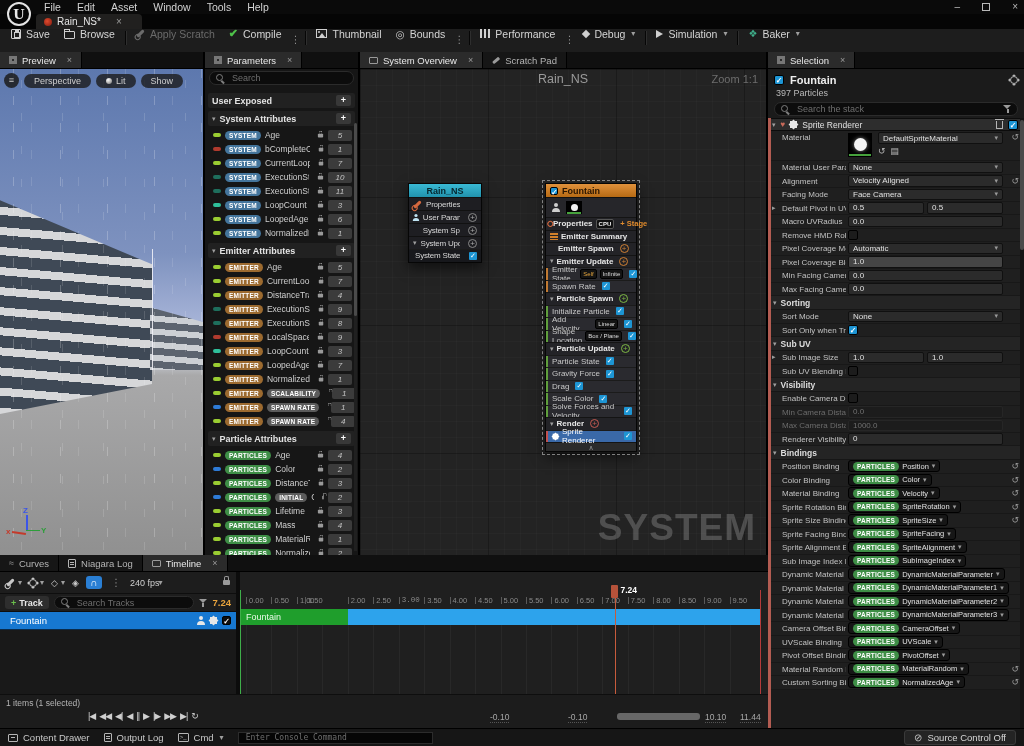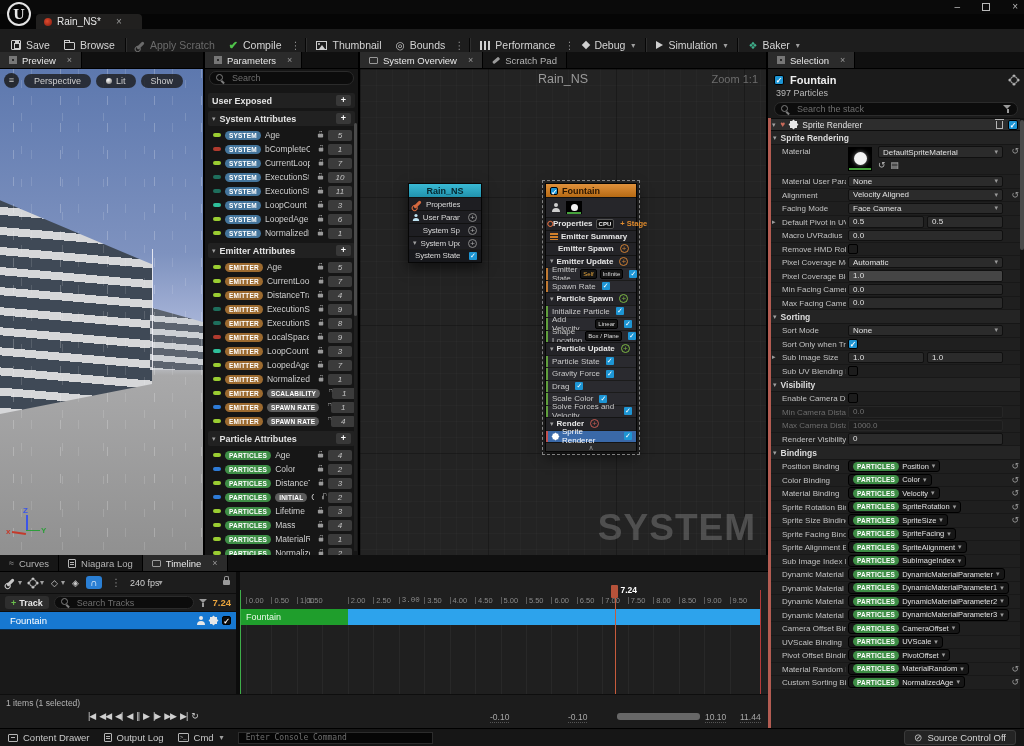--- a/index.html
+++ b/index.html
@@ -16,21 +16,21 @@
   #menu-items .mitem{padding:0 8px;font-size:10.5px;color:#d2d2d2;line-height:14px;}
   .win-controls{position:absolute;right:6px;top:0;display:flex;gap:22px;align-items:center;height:14px;}
   .win-controls span{color:#b8b8b8;font-size:10px;line-height:14px;}
   .wc-max{width:8px;height:8px;border:1px solid #b8b8b8;display:inline-block;}
   #tabbar{position:absolute;left:0;top:14px;width:1024px;height:15px;background:#050505;}
   .doc-tab{position:absolute;left:36px;top:0;height:15px;min-width:106px;background:#21201f;border-radius:4px 4px 0 0;
     display:flex;align-items:center;gap:5px;padding:0 8px;font-size:10px;color:#e6e6e6;}
   .doc-icon{width:8px;height:8px;border-radius:50%;background:radial-gradient(circle at 40% 40%,#e04a2e,#7e1a0e);}
   .tab-close{color:#9a9a9a;font-size:10px;margin-left:10px;}
   #toolbar{position:absolute;left:0;top:29px;width:1024px;height:16px;background:#1d1d1d;border-bottom:1px solid #000;
-    display:flex;align-items:center;padding:16px 4px;}
+    display:flex;align-items:flex-end;padding:16px 4px;}
   .tbtn{display:flex;align-items:center;gap:5px;padding:0 7px;height:23px;font-size:10.5px;color:#d4d4d4;}
   .tbtn.dim{color:#6b6b6b;}
   .tsep{width:1px;height:14px;background:#060606;margin:0 3px;box-shadow:1px 0 0 #2e2e2e;}
   .tdots{color:#8f8f8f;font-size:10px;padding:0 2px;}
   .caret{color:#9f9f9f;font-size:8px;margin-left:1px;}
   .tcheck{color:#4fc24a;font-weight:bold;font-size:11px;}
   .tbaker{color:#3fae8a;font-size:10px;}
 
   
   .icon-floppy{width:10px;height:10px;border:1px solid currentColor;border-radius:1px;position:relative;color:#cfcfcf;}
@@ -266,20 +266,28 @@
   .srcctl{margin-left:auto;display:flex;align-items:center;gap:5px;background:#242424;border:1px solid #3a3a3a;border-radius:3px;height:15px;padding:0 9px;font-size:9.5px;color:#d6d6d6;}
   .srcctl .sl{font-size:10px;color:#bdbdbd;}
 </style>
 </head>
 <body>
 
 <div id="app">
 
   <div id="menubar">
     <div class="ue-logo">U</div>
+    <div id="menu-items">
+        <span class="mitem">File</span>
+        <span class="mitem">Edit</span>
+        <span class="mitem">Asset</span>
+        <span class="mitem">Window</span>
+        <span class="mitem">Tools</span>
+        <span class="mitem">Help</span>
+      </div>
     <div class="win-controls">
       <span>–</span>
       <span class="wc-max"></span>
       <span>×</span>
     </div>
   </div>
 
   <div id="tabbar">
     <div class="doc-tab">
       <span class="doc-icon"></span>
@@ -842,24 +850,20 @@
     <div class="dbody">
       <div class="rendhead">
         <span class="chev">▾</span>
         <span class="heart">♥</span>
         <span class="icon-sun" style="color:#e8e8e8"></span>
         <span class="ttl">Sprite Renderer</span>
         <span class="icon-trash"></span>
         <span class="cb checked"></span>
       </div>
       <div id="detail-sections">
-          <div class="dsec">
-            <span class="chev">▾</span>
-            <span class="ttl">Sprite Rendering</span>
-          </div>
           <div class="drow mat">
             <span class="dlabel">Material</span>
             <span class="matthumb"></span>
             <div class="matcol">
               <div class="dd">
                 <span class="ddval">DefaultSpriteMaterial</span>
                 <span class="ddcaret">▾</span>
               </div>
               <div class="maticons">
                 <span>↺</span>
@@ -966,20 +970,24 @@
                 <span class="ddval">None</span>
                 <span class="ddcaret">▾</span>
               </div>
             </div>
           </div>
           <div class="drow">
             <span class="dlabel">Sort Only when Tran...</span>
             <div class="dctrl">
               <span class="cb checked"></span>
             </div>
+          </div>
+          <div class="dsec">
+            <span class="chev">▾</span>
+            <span class="ttl">Sub UV</span>
           </div>
           <div class="drow">
             <span class="dexp">▸</span>
             <span class="dlabel">Sub Image Size</span>
             <div class="dctrl">
               <div class="tbox">
                 <span>1.0</span>
               </div>
               <div class="tbox">
                 <span>1.0</span>

